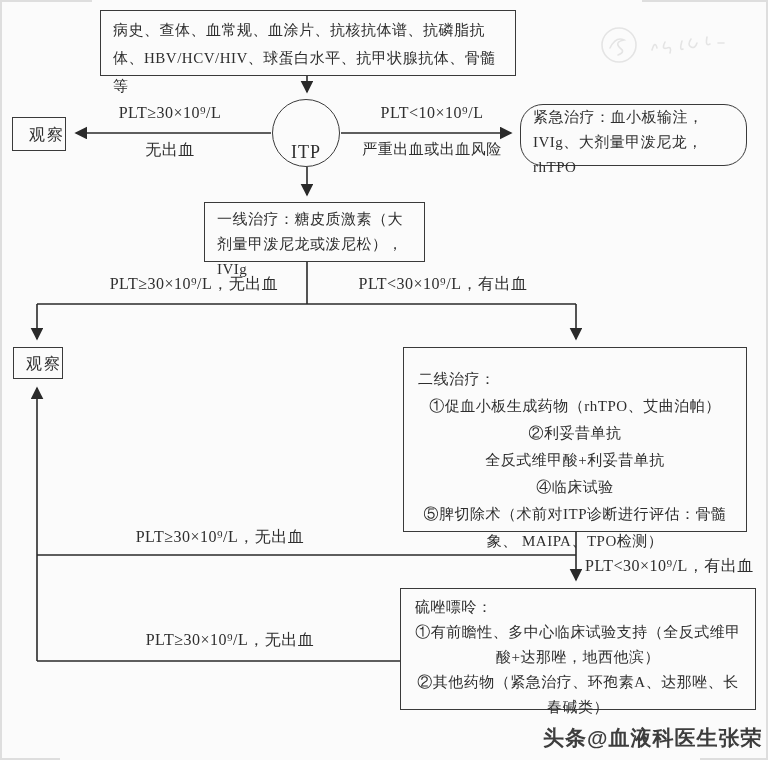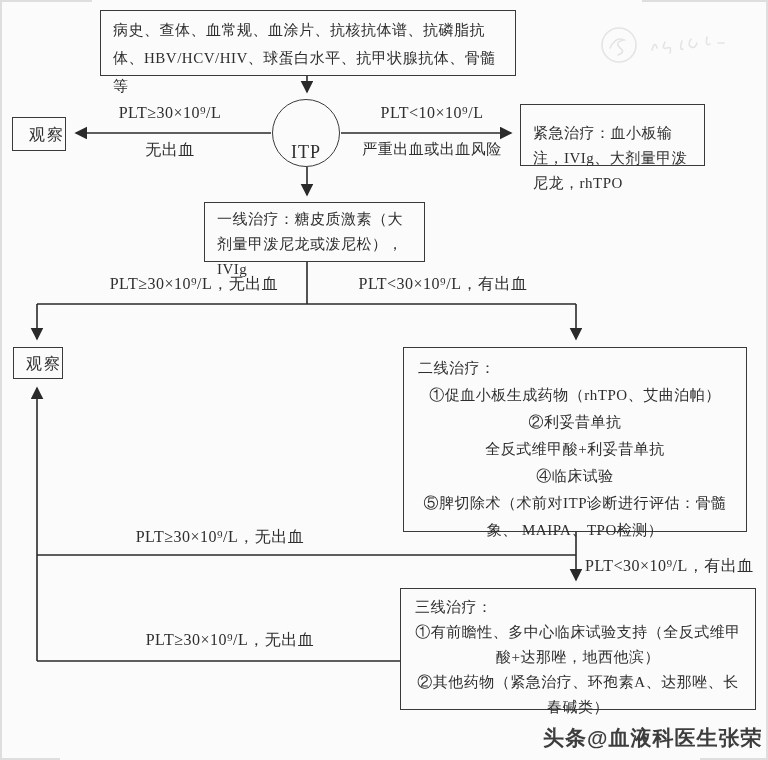--- a/index.html
+++ b/index.html
@@ -101,50 +101,50 @@
   <div class="node small-box" style="left:12px;top:117px;width:54px;height:34px;">
     <span>观察</span>
   </div>
 
   <div class="edge-label" style="left:88px;top:104px;width:164px;">PLT≥30×10⁹/L</div>
   <div class="edge-label" style="left:88px;top:140px;width:164px;">无出血</div>
 
   <div class="edge-label" style="left:350px;top:104px;width:164px;">PLT&lt;10×10⁹/L</div>
   <div class="edge-label" style="left:345px;top:140px;width:174px;font-size:15px;">严重出血或出血风险</div>
 
-  <div class="node box-pad" style="left:520px;top:104px;width:185px;height:62px;line-height:25px;padding-top:16px;">
+  <div class="node box-pad" style="left:520px;top:104px;width:227px;height:62px;line-height:25px;padding-top:0;border-radius:23px;">
     <span>紧急治疗：血小板输注，IVIg、大剂量甲泼尼龙，rhTPO</span>
   </div>
 
   <div class="node box-pad" style="left:204px;top:202px;width:221px;height:60px;line-height:25px;padding-top:4px;">
     <span>一线治疗：糖皮质激素（大剂量甲泼尼龙或泼尼松），IVIg</span>
   </div>
 
   <div class="edge-label" style="left:78px;top:274px;width:232px;">PLT≥30×10⁹/L，无出血</div>
   <div class="edge-label" style="left:334px;top:274px;width:218px;">PLT&lt;30×10⁹/L，有出血</div>
 
   <div class="node small-box" style="left:13px;top:347px;width:50px;height:32px;">
     <span>观察</span>
   </div>
 
-  <div class="node list-box" style="left:403px;top:347px;width:344px;height:185px;padding:7px 14px;line-height:27px;">
+  <div class="node list-box" style="left:403px;top:347px;width:344px;height:185px;padding:18px 14px;line-height:27px;">
     <div class="bx-title">二线治疗：</div>
     <div class="bx-item">①促血小板生成药物（rhTPO、艾曲泊帕）</div>
     <div class="bx-item">②利妥昔单抗</div>
     <div class="bx-item">全反式维甲酸+利妥昔单抗</div>
     <div class="bx-item">④临床试验</div>
     <div class="bx-item">⑤脾切除术（术前对ITP诊断进行评估：骨髓象、 MAIPA、TPO检测）</div>
   </div>
 
   <div class="edge-label" style="left:108px;top:527px;width:224px;">PLT≥30×10⁹/L，无出血</div>
 
   <div class="edge-label" style="left:585px;top:556px;width:180px;text-align:left;">PLT&lt;30×10⁹/L，有出血</div>
 
   <div class="node list-box" style="left:400px;top:588px;width:356px;height:122px;padding:6px 14px;line-height:25px;">
-    <div class="bx-title">三线治疗：</div>
+    <div class="bx-title">硫唑嘌呤：</div>
     <div class="bx-item">①有前瞻性、多中心临床试验支持（全反式维甲酸+达那唑，地西他滨）</div>
     <div class="bx-item">②其他药物（紧急治疗、环孢素A、达那唑、长春碱类）</div>
   </div>
 
   <div class="edge-label" style="left:110px;top:630px;width:240px;">PLT≥30×10⁹/L，无出血</div>
 
   <div id="footer-credit" style="left:543px;top:724px;">头条@血液科医生张荣</div>
 
 </div>
 

